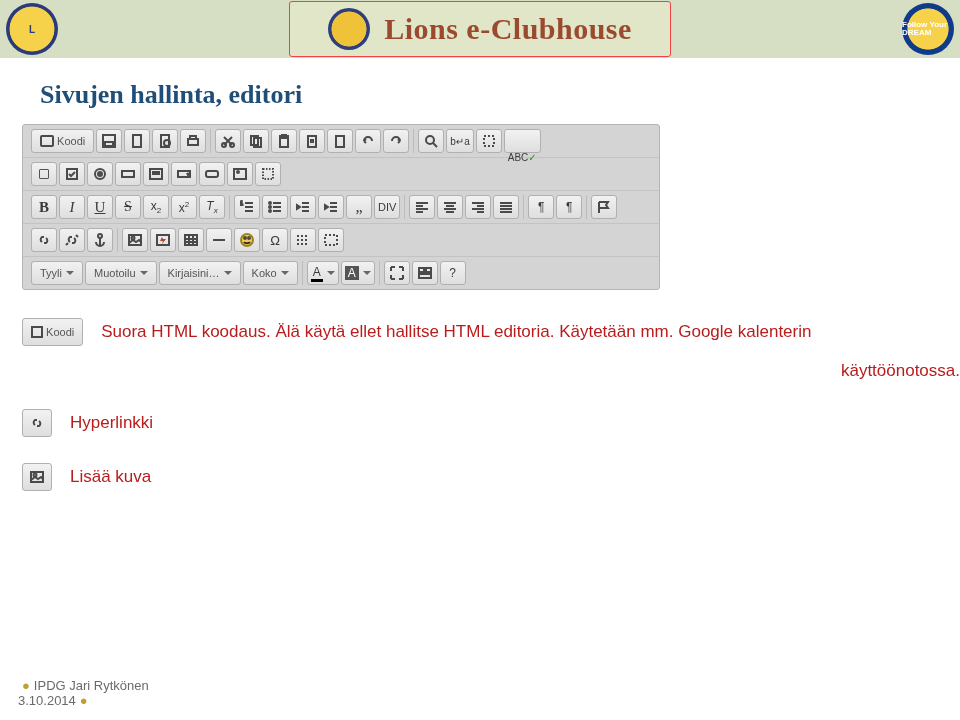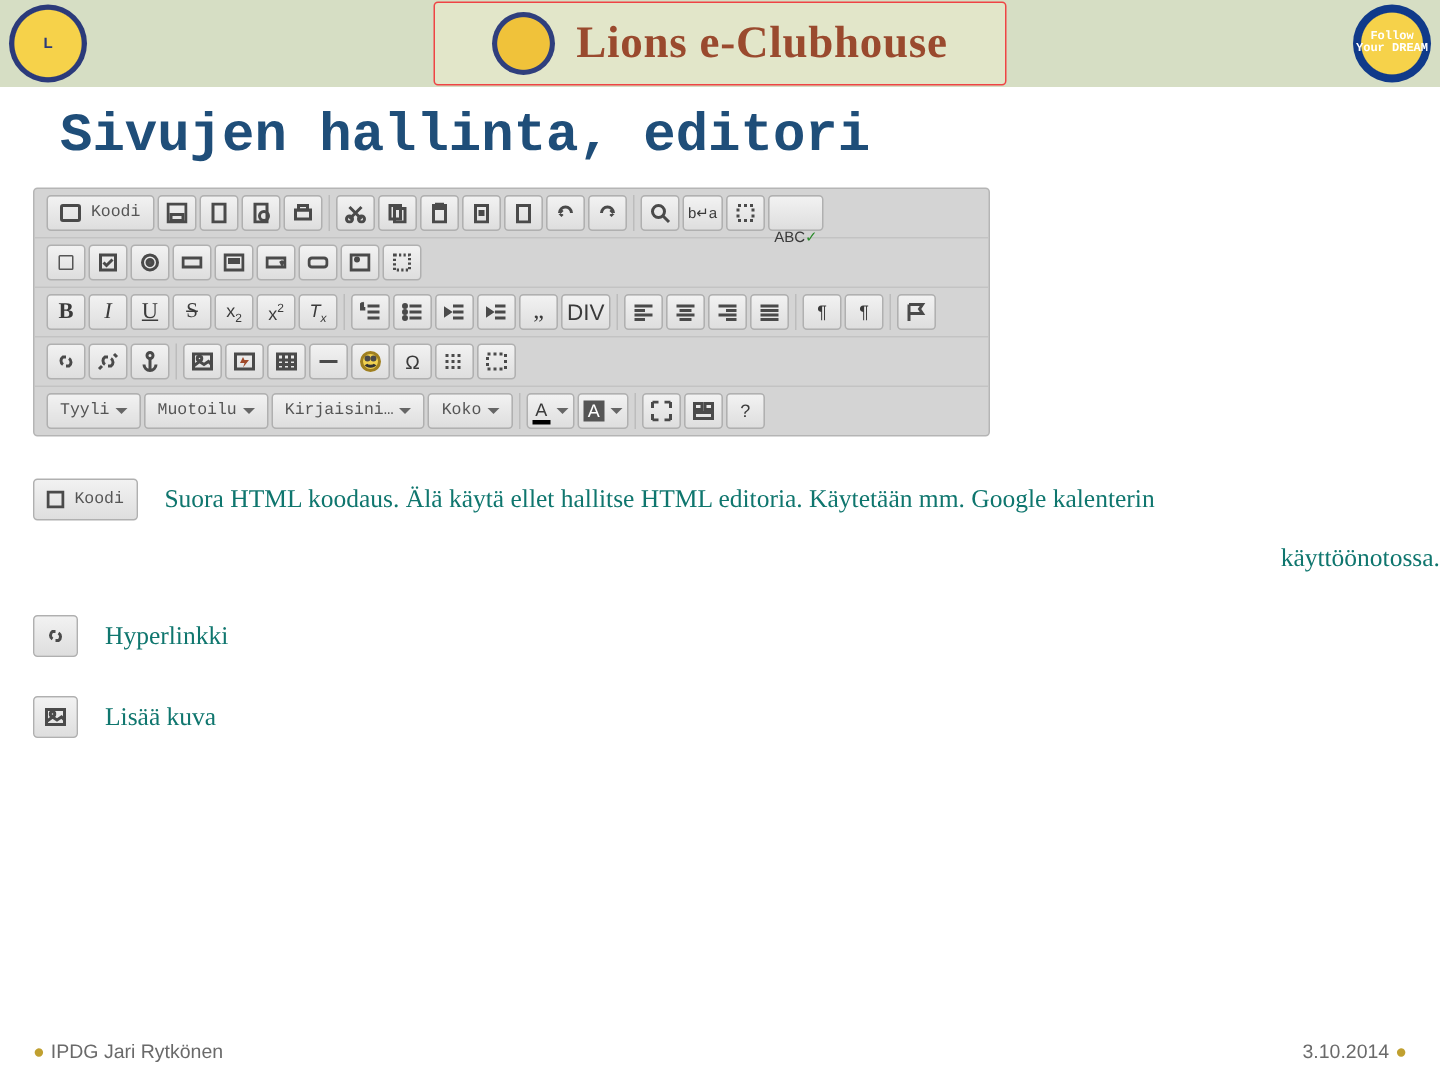--- a/index.html
+++ b/index.html
@@ -1,43 +1,43 @@
 <!DOCTYPE html>
 <html><head>
 <meta charset="utf-8">
 <style>
   * { box-sizing: border-box; margin: 0; padding: 0; }
   body { width: 960px; height: 720px; background: #fff; font-family: Arial, Helvetica, sans-serif; overflow: hidden; position: relative; }
   .header { height: 58px; background: #d6dec4; display: flex; align-items: center; justify-content: space-between; padding: 0 6px; }
   .badge-left, .badge-right { width: 52px; height: 52px; border-radius: 50%; display: flex; align-items: center; justify-content: center; font-size: 10px; font-weight: bold; }
   .badge-left { background: radial-gradient(circle,#f6d24a 60%,#2b3a7a 62%); color:#2b3a7a; }
-  .badge-right { background: radial-gradient(circle,#f6d24a 55%,#103a8a 57%); color:#fff; font-size:8px; text-align:center; line-height:1;font-family:Liberation Mono, monospace; }
+  .badge-right { background: radial-gradient(circle,#f6d24a 55%,#103a8a 57%); color:#fff; font-size:8px; text-align:left; line-height:1; }
   .brandbox { display:flex; align-items:center; gap:14px; background:#e2e6c9; padding:6px 38px; border:1px solid #ef4444; border-radius:3px; }
   .brand-emblem { width:42px; height:42px; border-radius:50%; background: radial-gradient(circle,#f0c23a 58%,#2f3f7d 60%); }
   .brand-text { font-family: "Times New Roman", serif; font-size:30px; font-weight:bold; color:#9a4a2e; letter-spacing:0.5px; }
-  .title { font-family: Liberation Mono, monospace; font-size:36px; font-weight:bold; color:#1f4e79; margin:12px 0 14px 40px; }
+  .title { font-family: Liberation Serif, serif; font-size:26px; font-weight:bold; color:#1f4e79; margin:22px 0 14px 40px; }
   .toolbar-wrap { margin-left: 22px; margin-right: 300px; }
   .toolbar { background:#d4d4d4; border:1px solid #b5b5b5; border-radius:3px; }
   .tb-row { display:flex; align-items:center; padding:4px 4px; border-bottom:1px solid #c3c3c3; flex-wrap: nowrap; }
   .tb-row:last-child { border-bottom:none; }
   .grp { display:flex; gap:2px; padding:0 4px; border-right:1px solid #bcbcbc; }
   .grp:last-child { border-right:none; }
   .btn { min-width:26px; height:24px; background:linear-gradient(#f2f2f2,#dedede); border:1px solid #b0b0b0; border-radius:3px; display:flex; align-items:center; justify-content:center; font-size:12px; color:#3a3a3a; padding:0 3px; cursor:pointer; }
-  .btn.lbl { padding:0 8px; font-size:11px; font-family: Liberation Mono, monospace; color:#555;text-align:center; }
+  .btn.lbl { padding:0 8px; font-size:11px; font-family: Liberation Sans, sans-serif; color:#555;text-align:center; }
   .btn.dd::after { content:""; display:inline-block; margin-left:4px; border:4px solid transparent; border-top-color:#666; transform:translateY(2px); }
   .btn svg { width:14px; height:14px; stroke:#4a4a4a; fill:none; stroke-width:2; }
   .btn strong { font-weight:bold; font-family: "Times New Roman", serif; font-size:15px; }
   .btn em { font-style:italic; font-family:"Times New Roman", serif; font-size:15px; }
   .btn u { text-decoration:underline; font-family:"Times New Roman", serif; font-size:15px; }
   .btn s { text-decoration:line-through; font-family:"Times New Roman", serif; font-size:14px; }
-  .caption { font-family: Liberation Serif, serif; font-size:17px; color:#0f766e; margin-left: 4px; }
+  .caption { font-family: Liberation Sans, sans-serif; font-size:17px; color:#b91c1c; margin-left: 4px; }
   .row-item { display:flex; align-items:center; gap:14px; margin:18px 0 0 22px; }
   .row-item .btn { width:30px; height:28px; }
   .para { margin-left: 132px; margin-top: 14px; line-height:1.35;text-align:right; }
-  .footer { position:absolute; bottom:12px; left:0; right:0; display:flex; justify-content:space-between; padding:0 18px; font-family: Verdana, Arial; font-size:13px; color:#6a6a6a; }
+  .footer { position:absolute; bottom:12px; left:0; right:0; display:flex; padding:0 18px; font-family: Verdana, Arial; font-size:13px; color:#6a6a6a;flex-direction:column; }
   .dot { color:#c0a030; font-size:13px; padding:0 4px; }
   .smallrect { width:10px; height:10px; border:1.5px solid #555; border-radius:1px; }
 </style>
 </head>
 <body>
 
 <div class="header">
   <div class="badge-left">L</div>
   <div class="brandbox">
     <div class="brand-emblem"></div>
@@ -244,21 +244,21 @@
           </div>
         <div class="btn">
             <svg>
               <path d="M6 3h7M6 7h7M6 11h7M1 5l3 2-3 2z" fill="#555"></path>
             </svg>
           </div>
         <div class="btn">
             <span style="font-size:16px;font-family:Georgia;">„</span>
           </div>
         <div class="btn">
-            <span style="font-size:15px;">DIV</span>
+            <span style="font-size:11px;">DIV</span>
           </div>
       </div>
       <div class="grp">
         <div class="btn">
             <svg>
               <path d="M1 3h12M1 6h7M1 9h12M1 12h7"></path>
             </svg>
           </div>
         <div class="btn">
             <svg>

